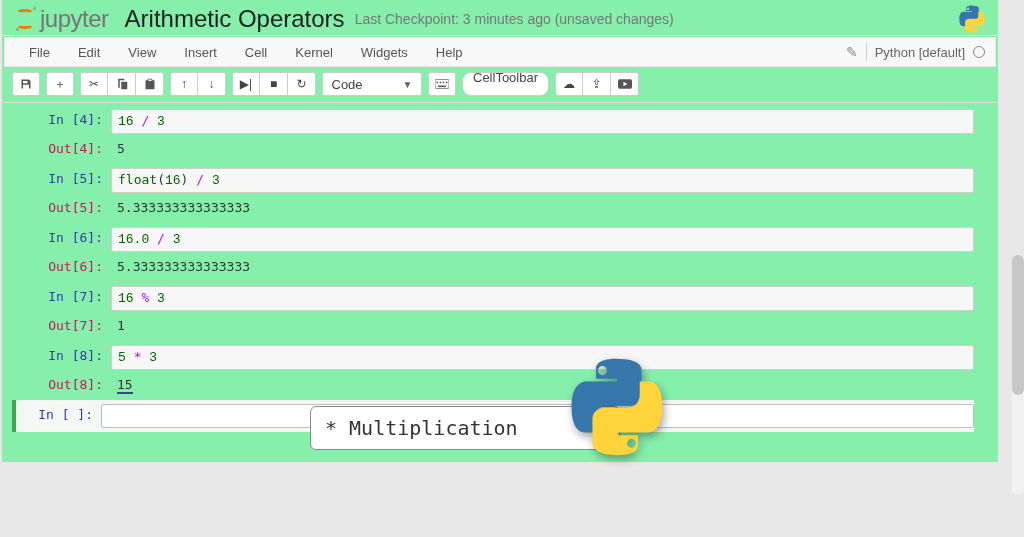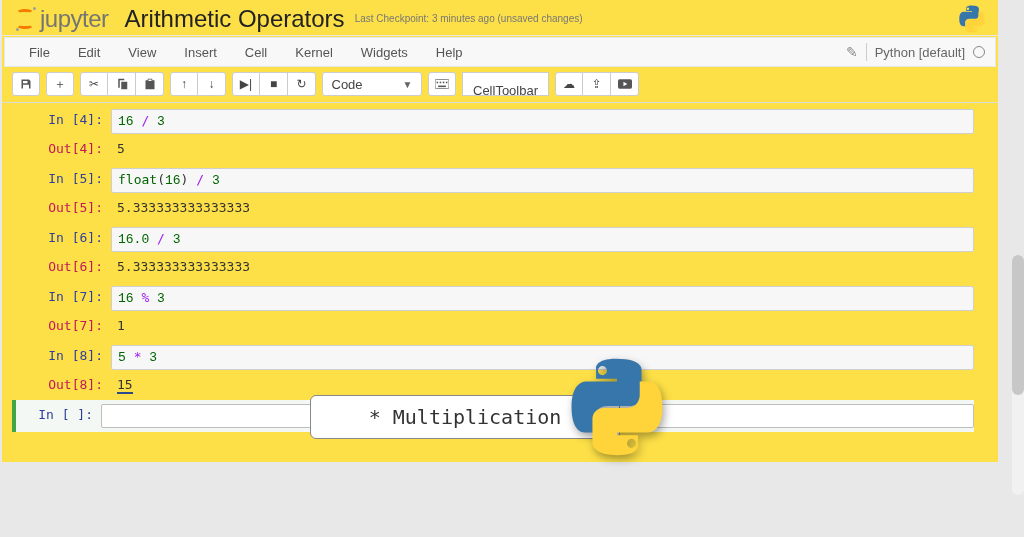--- a/index.html
+++ b/index.html
@@ -8,21 +8,21 @@
     font-family: "Helvetica Neue", Helvetica, Arial, sans-serif;
     font-size: 13px;
     color: #333;
     background: #e8e8e8;
     width: 1024px;
     height: 537px;
     overflow: hidden;
     position: relative;
   }
   .app {
-    background: #fde047;
+    background: #86efac;
     width: 996px;
     margin: 0 2px 0 2px;
     position: relative;
   }
   
   .header {
     display: flex;
     align-items: center;
     padding: 4px 12px 2px 12px;
     border-bottom: 1px solid #e7e7e7;
@@ -58,21 +58,21 @@
     color: #757575;
     font-weight: 400;
     letter-spacing: -0.5px;
   }
   .nb-title {
     font-size: 24px;
     color: #222;
     margin-right: 10px;
   }
   .checkpoint {
-    font-size: 10px;
+    font-size: 14px;
     color: #777;
     text-align: center;
   }
   .header-right {
     margin-left: auto;
     display: flex;
     align-items: center;
   }
   .py-logo-sm svg { width: 28px; height: 28px; display:block; }
 
@@ -130,21 +130,21 @@
   .tbtn:first-child { border-top-left-radius:3px; border-bottom-left-radius:3px;}
   .tbtn:last-child { border-top-right-radius:3px; border-bottom-right-radius:3px;}
   .tbtn.solo { border-radius:3px; }
   .cell-type-select {
     height:24px; border:1px solid #ccc; background:#fff;
     display:flex; align-items:center; padding:0 6px; gap:40px;
     border-radius:3px; cursor:pointer; color:#444; font-size:13px;
     min-width: 100px; justify-content: center;
   }
   .cell-type-select .caret { font-size:10px; color:#666;}
-  .celltoolbar-btn { height:24px; border:1px solid #ccc; border-radius:0; background:#fff; padding:10px 10px; display:flex; align-items:flex-start; cursor:pointer; color:#444;}
+  .celltoolbar-btn { height:24px; border:1px solid #ccc; border-radius:9px; background:#fff; padding:10px 10px; display:flex; align-items:flex-end; cursor:pointer; color:#444;}
 
   
   .notebook {
     padding: 2px 24px 30px 24px;
     position: relative;
   }
   .cell {
     padding: 2px 0 2px 0;
   }
   .row {
@@ -199,34 +199,33 @@
     border-bottom: 2px solid #2d4b8a;
     display: inline-block;
     padding-bottom: 0;
     line-height: 14px;
   }
 
   
   .overlay-caption {
     position: absolute;
     left: 308px;
-    bottom: 23px;
+    bottom: 12px;
     width: 310px;
     height: 44px;
     border: 1px solid #888;
     border-radius: 6px;
     background: #fff;
     display:flex; align-items:center;
     padding: 0 14px;
     font-family: Menlo, Monaco, Consolas, monospace;
     font-size: 20px;
     color: #333;
     z-index: 50;
     box-shadow: 0 0 0 rgba(0,0,0,0);
-    justify-content: center;
   }
 
   
   .py-big {
     position: absolute;
     left: 565px;
     bottom: 2px;
     z-index: 60;
   }
   .py-big svg { width: 100px; height: 100px; filter: drop-shadow(2px 4px 4px rgba(0,0,0,0.35)); }

